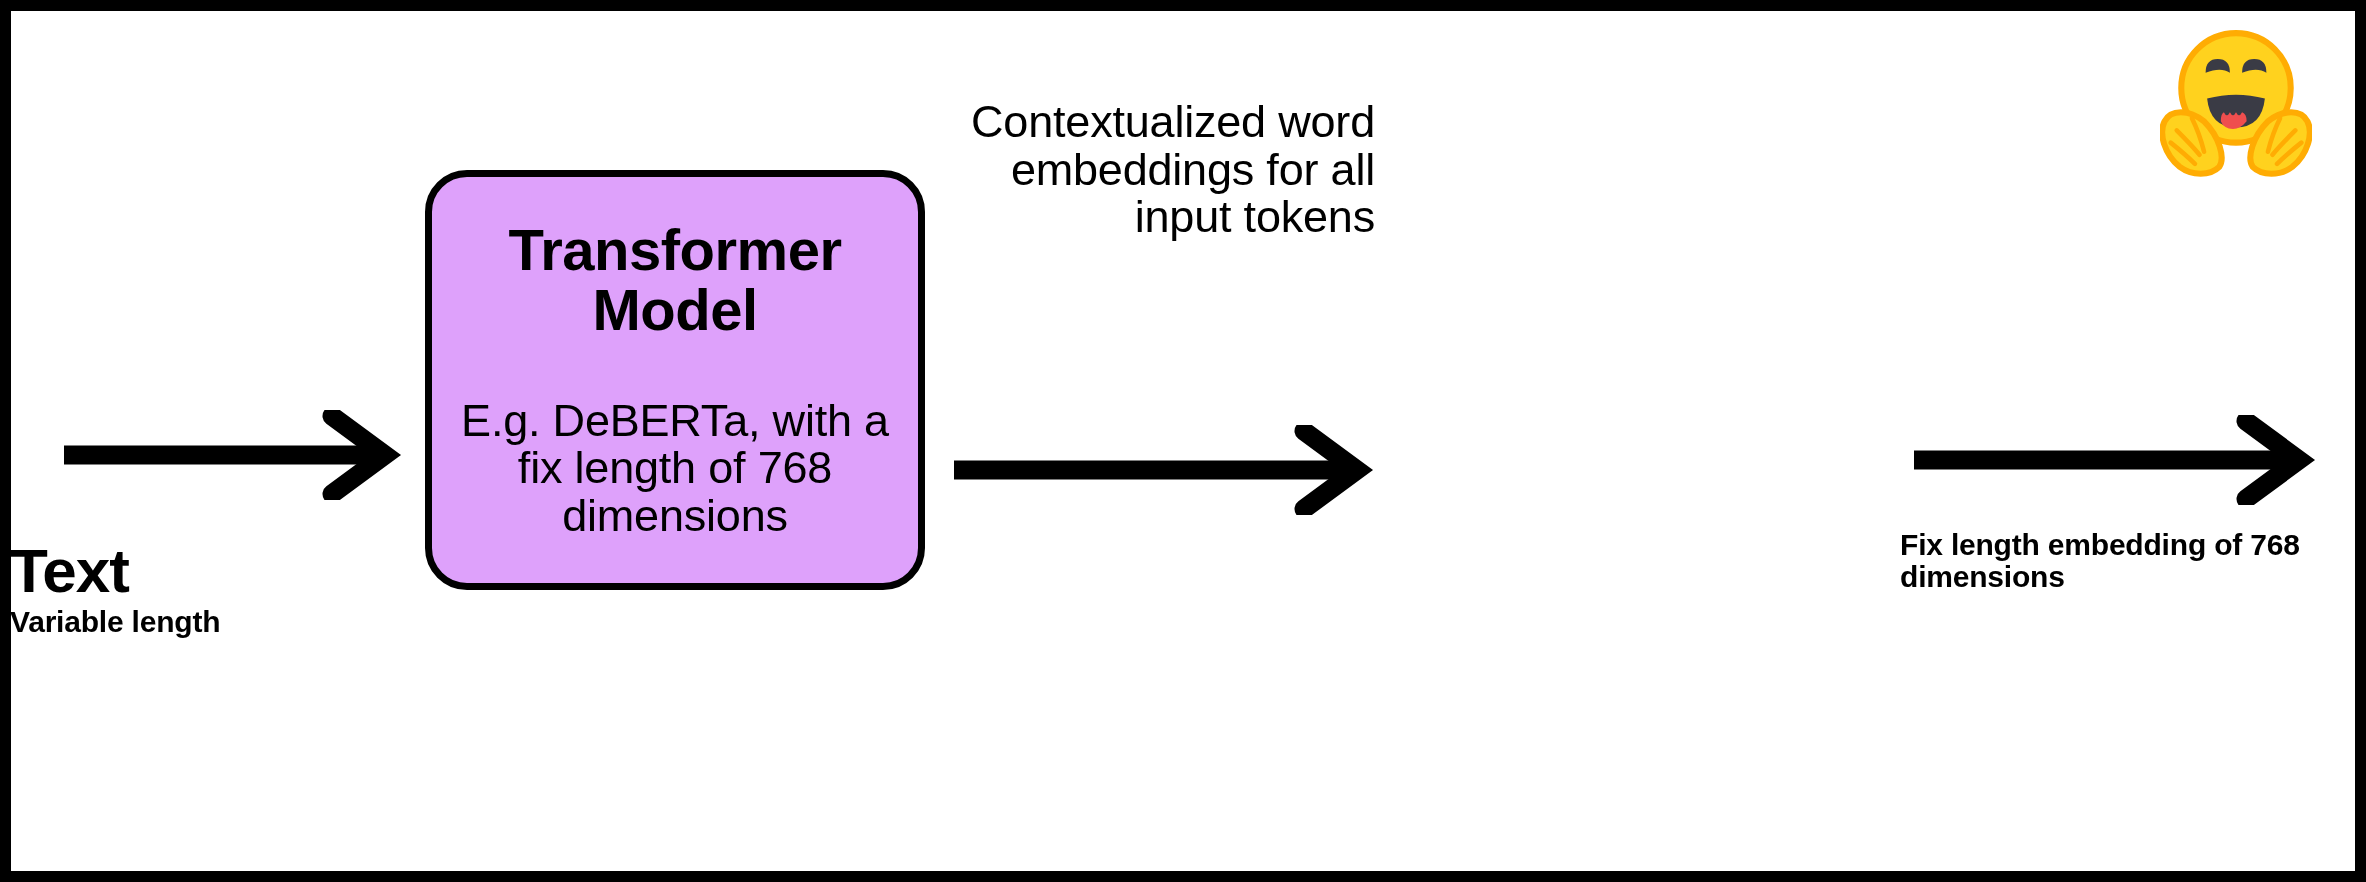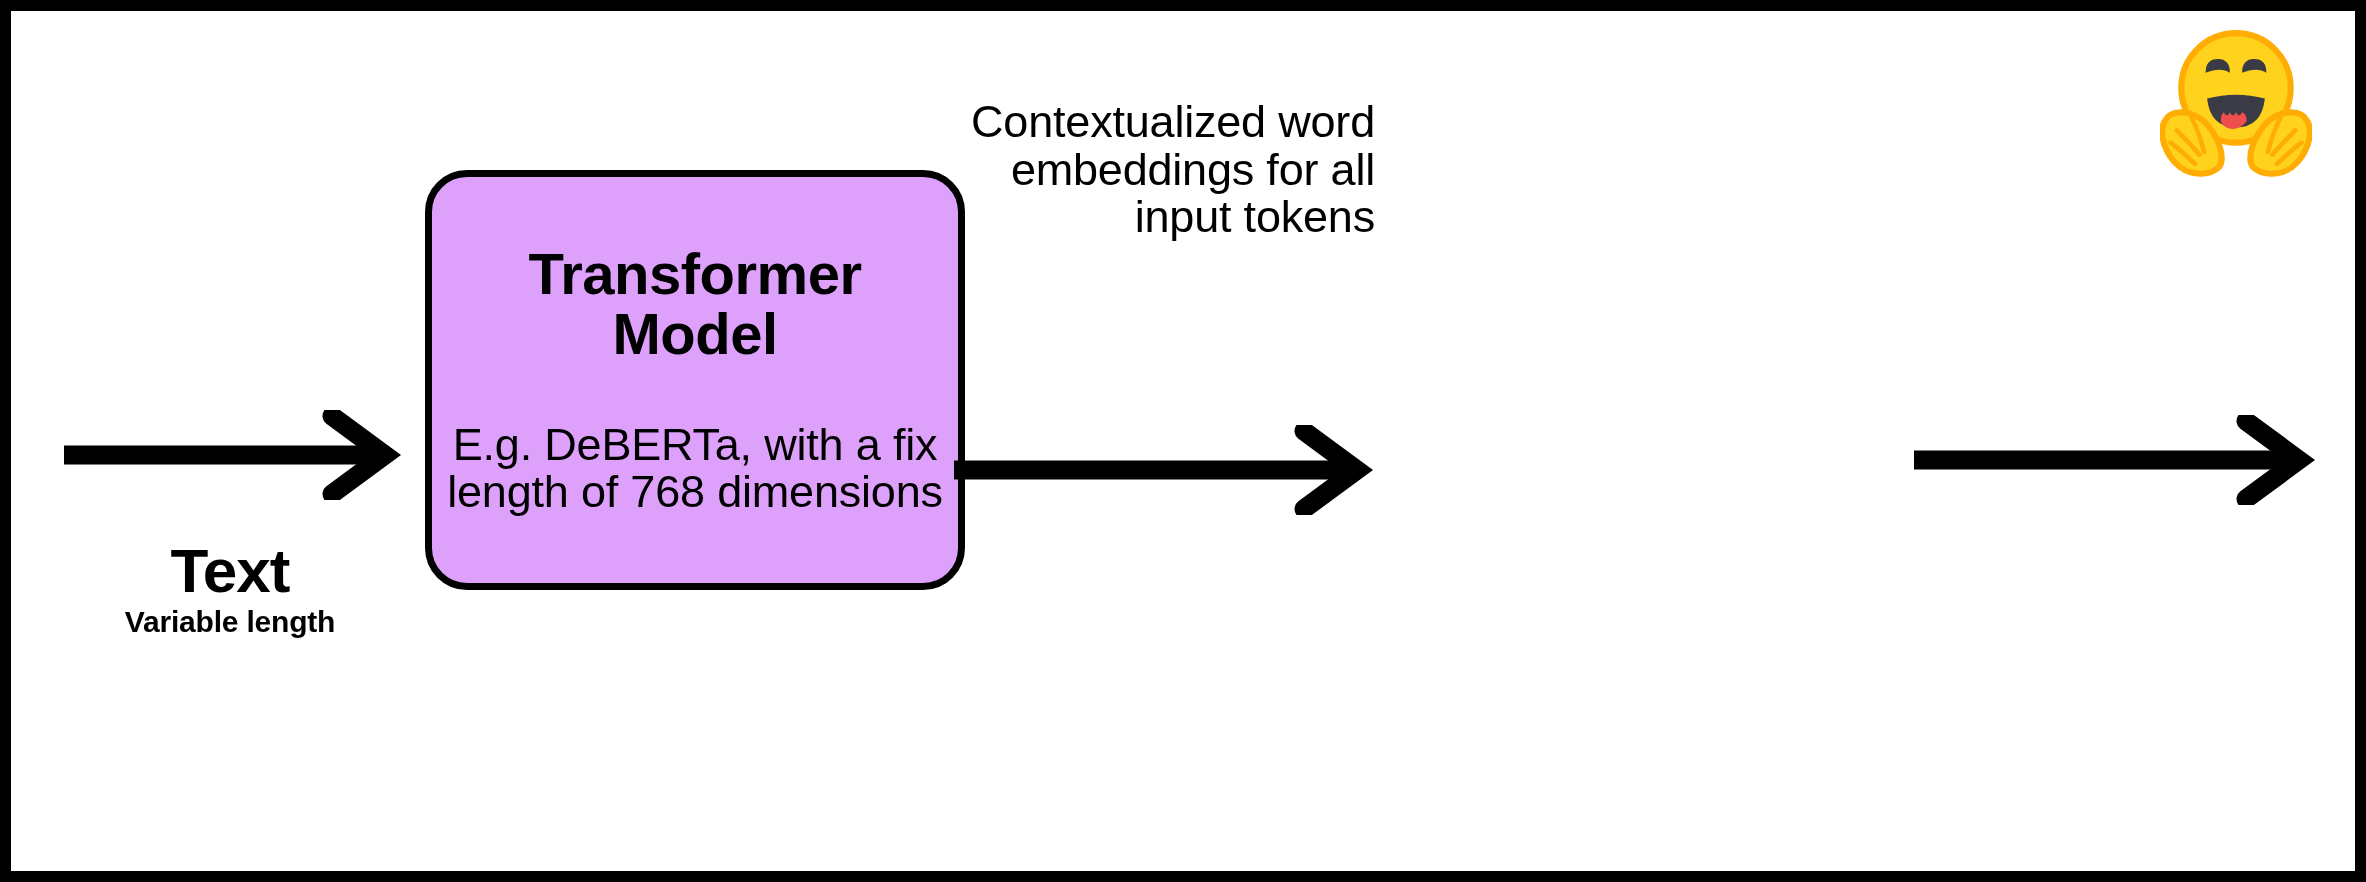--- a/index.html
+++ b/index.html
@@ -59,21 +59,21 @@
   .node-desc {
     font-weight: normal;
     line-height: 1.06;
     letter-spacing: -0.2px;
   }
 
   
   #node-transformer {
     left: 425px;
     top: 170px;
-    width: 540px;
+    width: 500px;
     height: 420px;
     justify-content: center;
     gap: 40px;
   }
   #node-transformer .node-title { font-size: 58px; }
   #node-transformer .node-desc  { font-size: 45px; margin-top: 16px; }
 
   
   #node-pooling {
     left: 1415px;
@@ -91,21 +91,20 @@
   }
   .arrow svg { display: block; }
 
   #arrow-input    { left: 60px;   top: 410px; }
   #arrow-middle   { left: 950px;  top: 425px; }
   #arrow-output   { left: 1910px; top: 415px; }
 
   
   .endpoint {
     position: absolute;
-    text-align: center;
     color: #000000;
   }
   .endpoint-title {
     font-weight: bold;
     font-size: 62px;
     line-height: 1.0;
     letter-spacing: -1px;
   }
   .endpoint-sub {
     font-weight: bold;
@@ -175,20 +174,21 @@
 
 
   <div class="arrow" id="arrow-output">
     <svg width="410" height="90" viewBox="0 0 410 90" aria-hidden="true">
       <line x1="4" y1="45" x2="382" y2="45" stroke="#000000" stroke-width="19" stroke-linecap="butt"></line>
       <polyline points="336,6 389,45 336,84" fill="none" stroke="#000000" stroke-width="19" stroke-linecap="round" stroke-linejoin="miter"></polyline>
     </svg>
   </div>
 
   <div class="endpoint" id="endpoint-output">
+    <div class="endpoint-sub">Fix length embedding of 768 dimensions</div>
   </div>
 
   <div id="hf-logo">
     <svg viewBox="0 0 100 108" aria-hidden="true">
 
       <circle cx="50" cy="48" r="36" fill="#ffd21e" stroke="#ffac03" stroke-width="4"></circle>
 
       <path d="M31 55 Q50 50 69 55 Q67 74 50 74 Q33 74 31 55 Z" fill="#3a3b45"></path>
 
       <path d="M42 64 Q44 68 46 64 Q48 68 50 64 Q52 68 54 64 Q57 65 57 70 Q53 75 48 75 Q42 75 40 70 Q40 65 42 64 Z" fill="#ef4e4e"></path>

